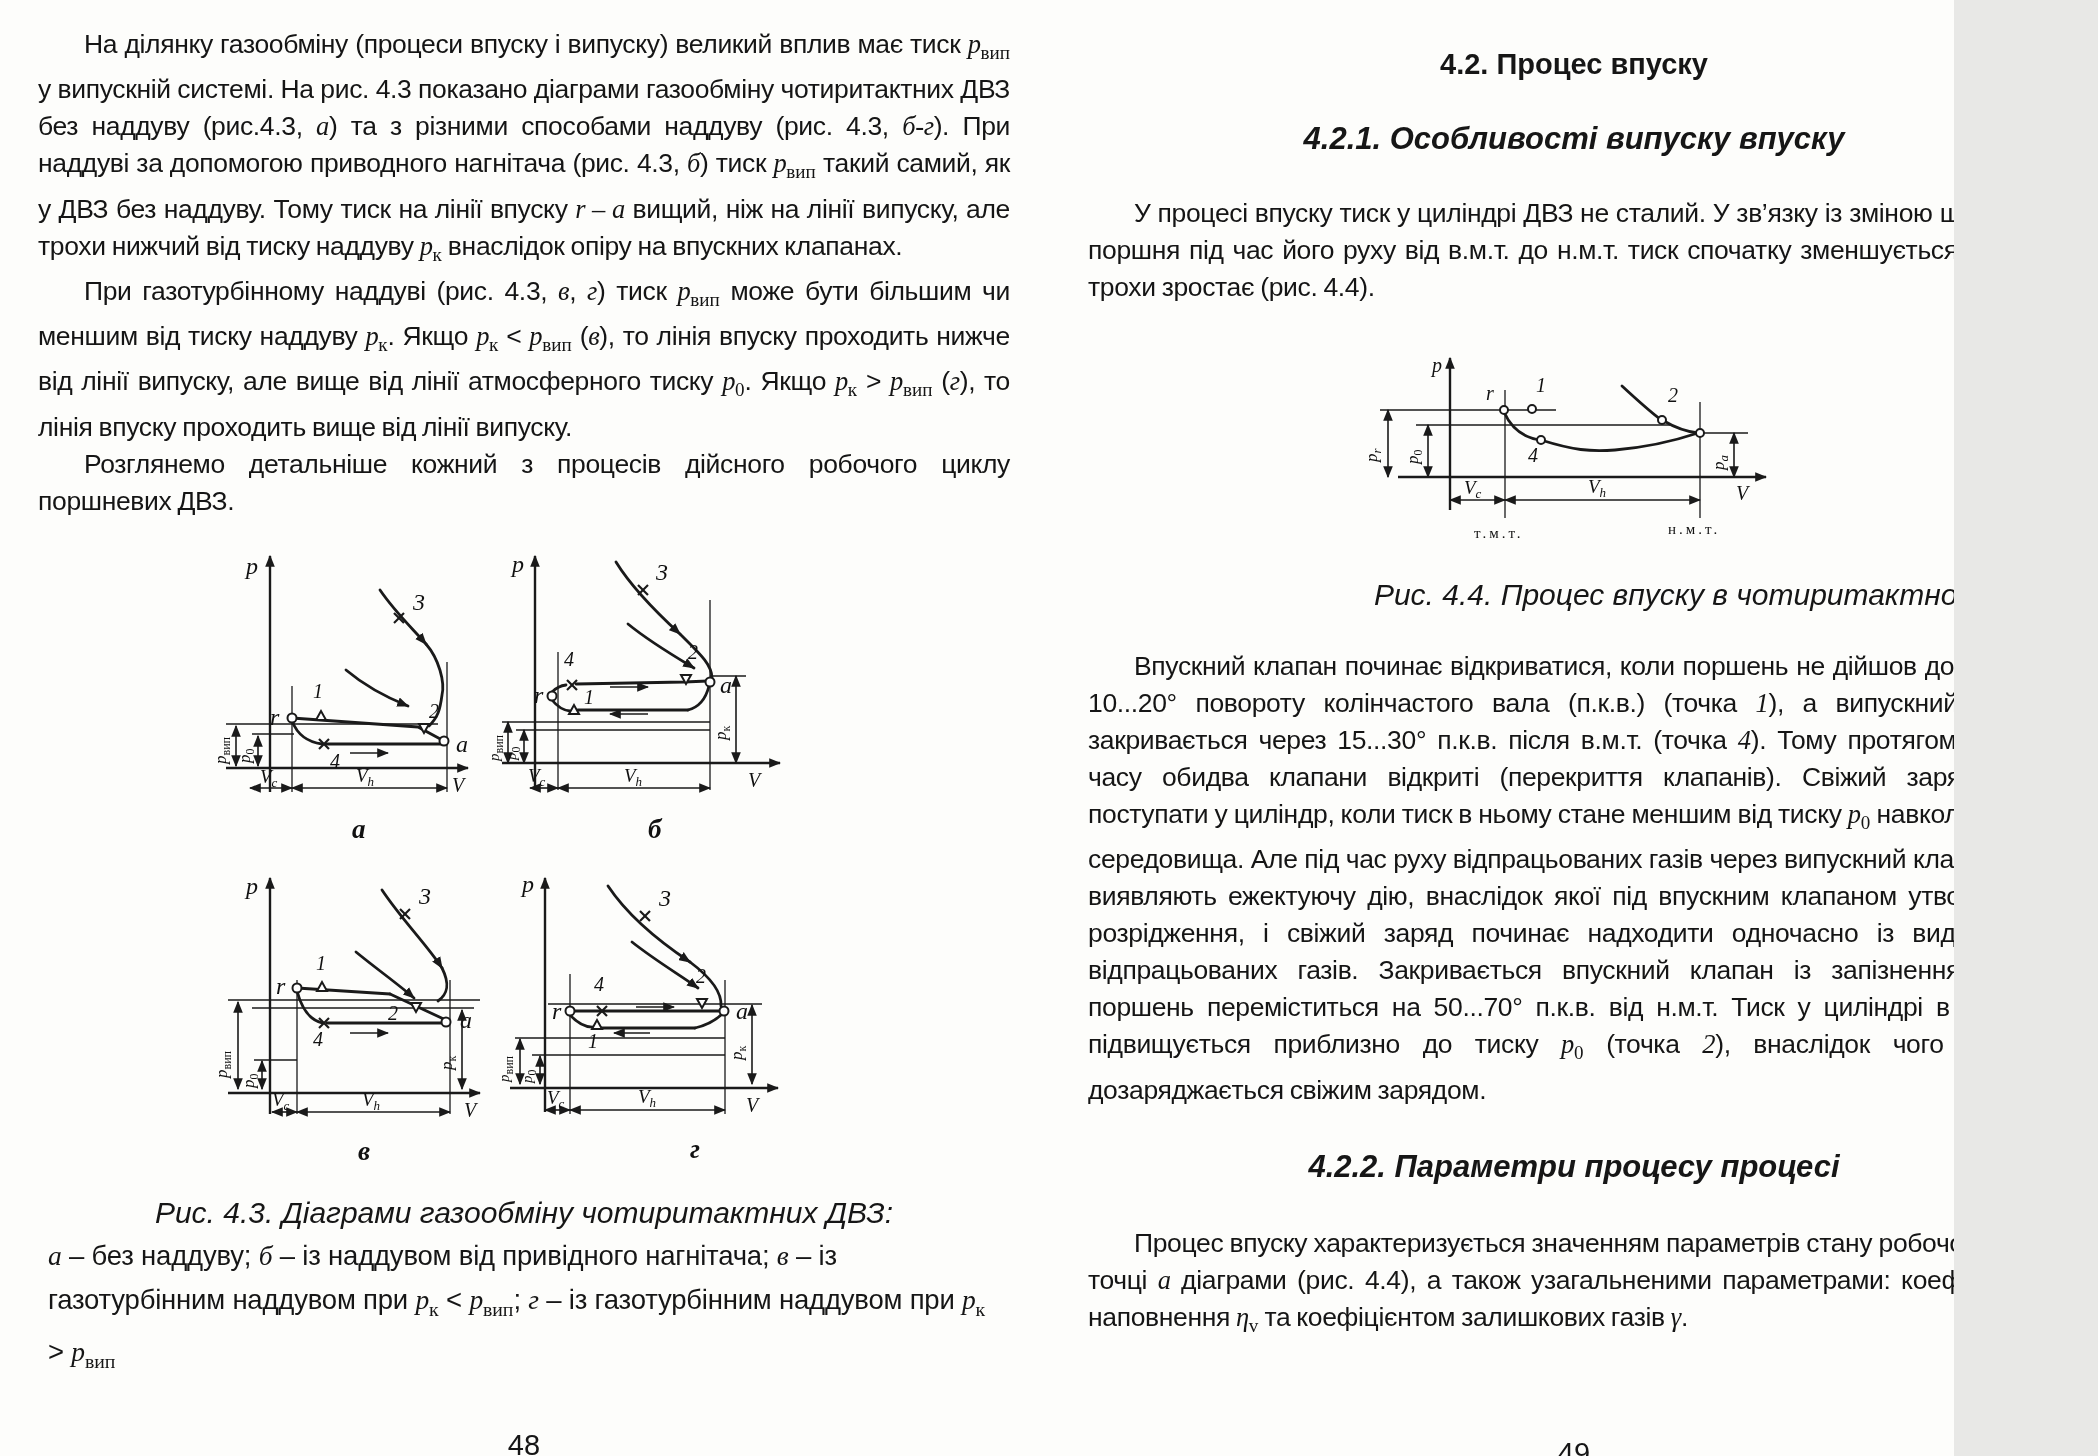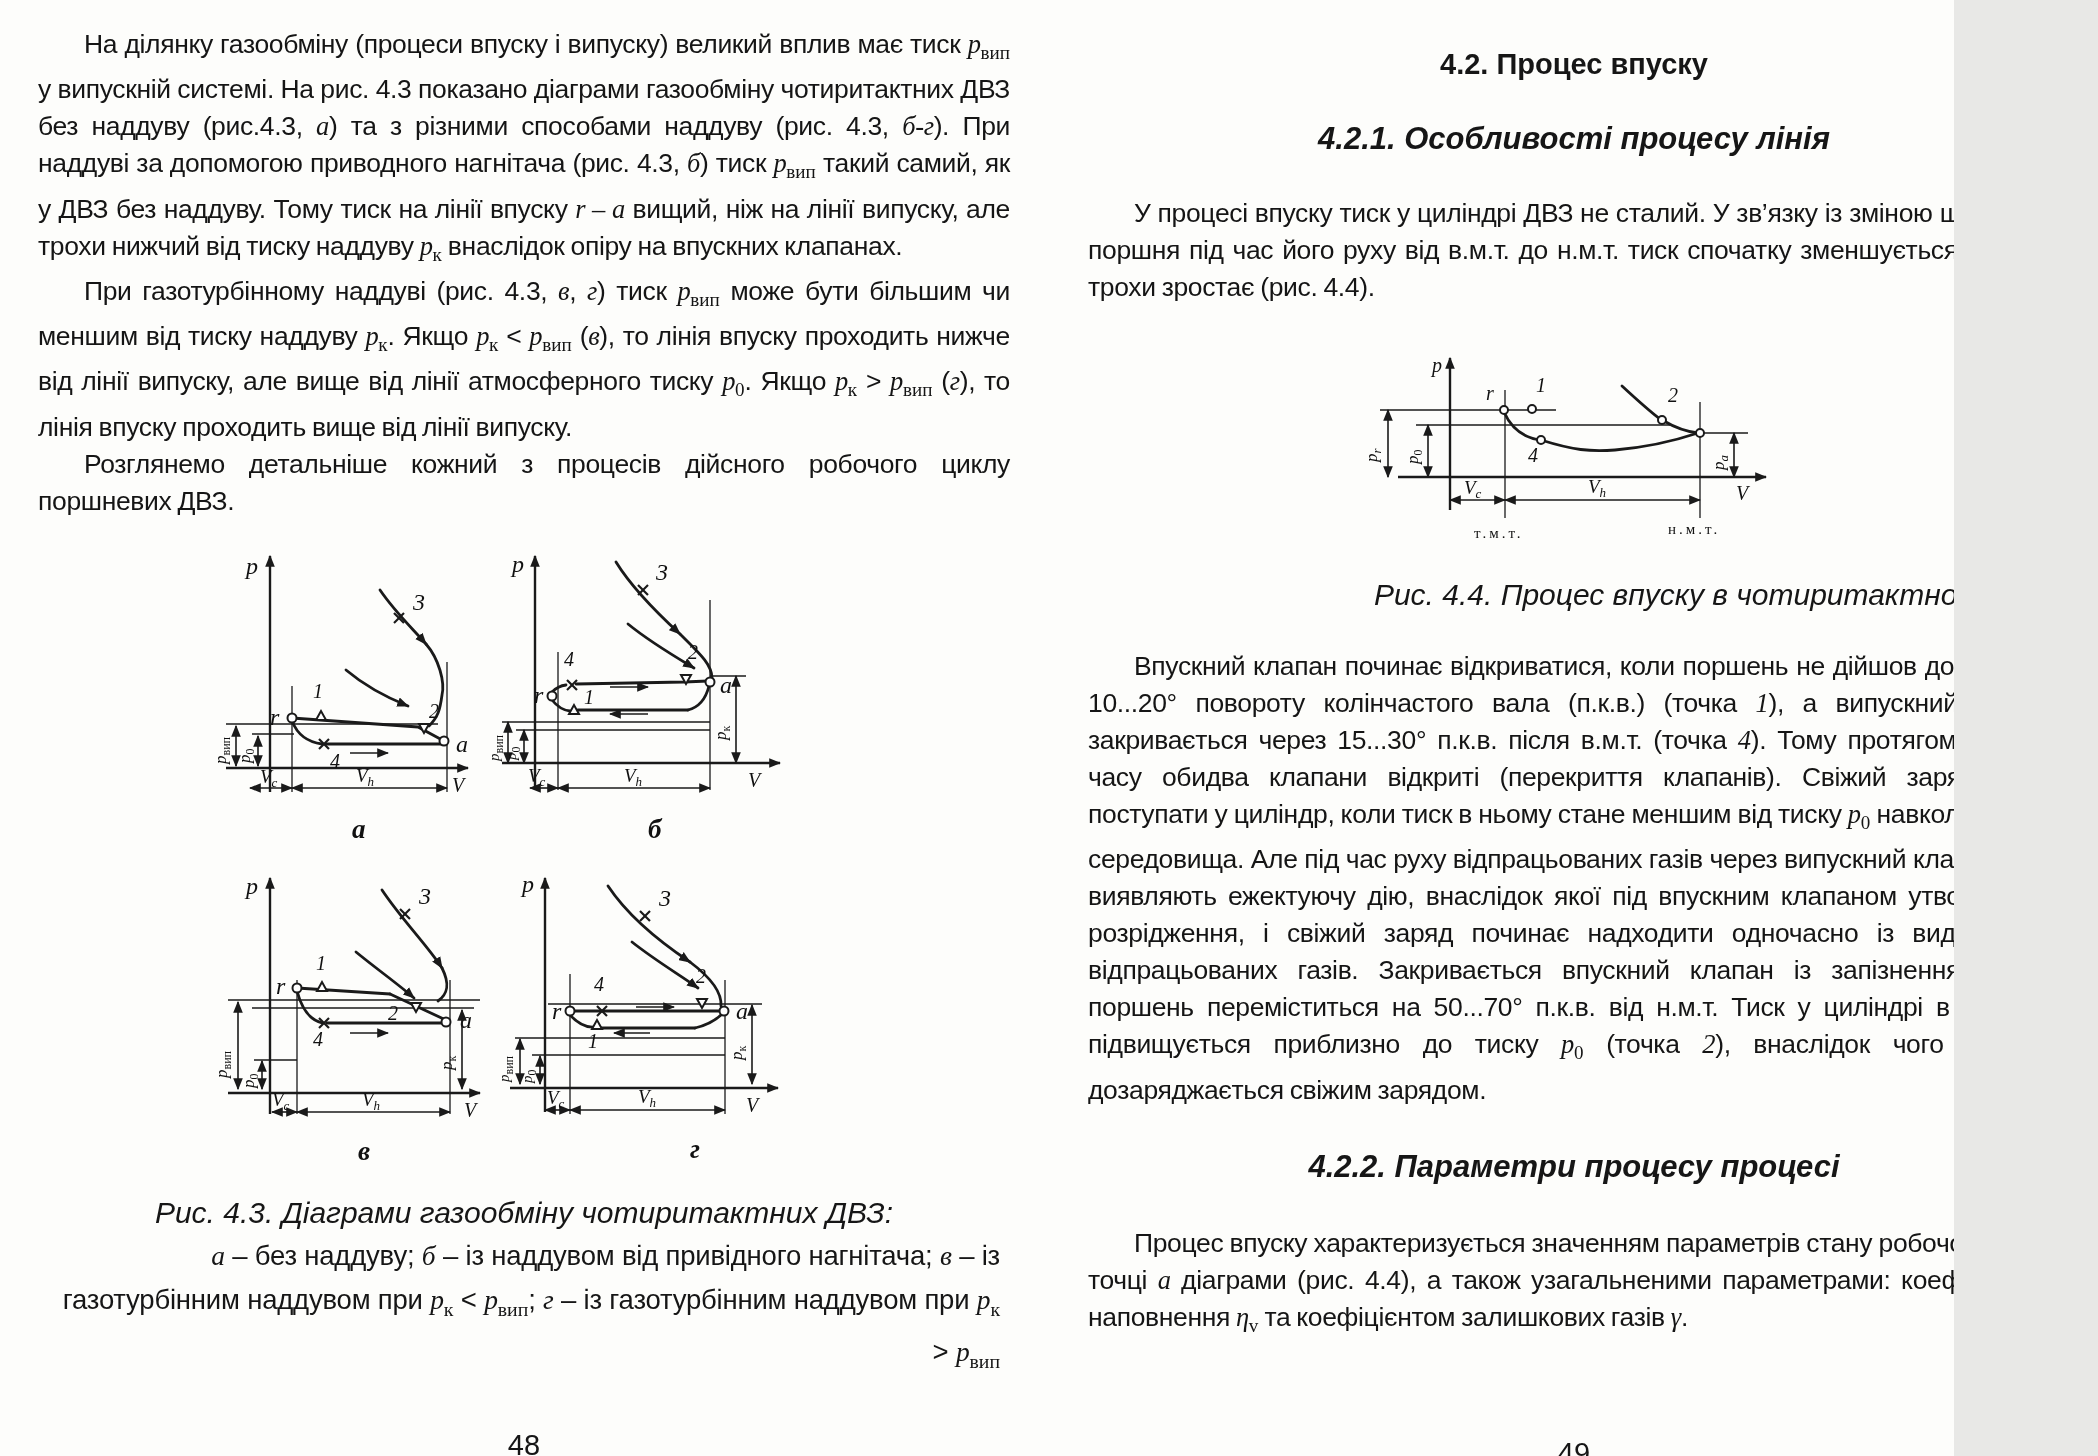--- a/index.html
+++ b/index.html
@@ -16,21 +16,21 @@
     margin:0;color:#151515;
   }
   .math{font-family:"Liberation Serif",serif;font-style:italic;white-space:nowrap;}
   .math i{font-style:italic;}
   .math sub{font-style:normal;font-size:0.72em;letter-spacing:0;}
 
   .h1{font-family:"Liberation Sans",sans-serif;font-weight:bold;font-size:29px;text-align:center;margin:14px;}
   .h2{font-family:"Liberation Sans",sans-serif;font-weight:bold;font-style:italic;font-size:31px;text-align:center;margin:0;}
 
   .caption-title{font-family:"Liberation Sans",sans-serif;font-style:italic;font-size:30px;line-height:42px;text-align:center;margin:0;}
-  .caption-body{font-family:"Liberation Sans",sans-serif;font-size:27.5px;line-height:44px;text-align:right;margin:0;letter-spacing:-0.2px;}
+  .caption-body{font-family:"Liberation Sans",sans-serif;font-size:27.5px;line-height:44px;text-align:left;margin:0;letter-spacing:-0.2px;}
   .caption-single{font-family:"Liberation Sans",sans-serif;font-style:italic;font-size:30px;text-align:right;margin:0;}
 
   .pagenum{position:absolute;bottom:20px;left:0;right:0;text-align:center;
     font-family:"Liberation Sans",sans-serif;font-size:29px;margin:0;}
 
   
   .fig43-grid{display:grid;grid-template-columns:340px 340px;column-gap:0;row-gap:10px;
     padding-left:112px;margin-top:20px;}
 
   .fig44-wrap{margin:34px 0 0 250px;}
@@ -312,21 +312,21 @@
 
     <p class="caption-title" style="margin-top:18px;">Рис. 4.3. Діаграми газообміну чотиритактних ДВЗ:</p>
     <p class="caption-body" style="padding:0 10px;"><span class="math"><i>а</i></span> – без наддуву; <span class="math"><i>б</i></span> – із наддувом від привідного нагнітача; <span class="math"><i>в</i></span> – із газотурбінним наддувом при <span class="math"><i>p</i><sub>к</sub></span> &lt; <span class="math"><i>p</i><sub>вип</sub></span>; <span class="math"><i>г</i></span> – із газотурбінним наддувом при <span class="math"><i>p</i><sub>к</sub></span> &gt; <span class="math"><i>p</i><sub>вип</sub></span></p>
 
     <p class="pagenum">48</p>
   </div>
 
   <div class="page" id="page-right" style="padding-top:34px;">
 
     <h1 class="h1">4.2. Процес впуску</h1>
-    <h2 class="h2" style="margin-top:40px;">4.2.1. Особливості процесу лінія</h2>
+    <h2 class="h2" style="margin-top:40px;">4.2.1. Особливості випуску впуску</h2>
 
     <p class="body" style="margin-top:38px;">У процесі впуску тиск у циліндрі ДВЗ не сталий. У зв’язку із зміною швидкості поршня під час його руху від в.м.т. до н.м.т. тиск спочатку зменшується, а потім трохи зростає (рис. 4.4).</p>
 
     <div class="fig44-wrap">
       <svg class="fig" width="480" height="212" viewBox="0 0 480 212">
         <g>
           <line class="axis" x1="112" y1="170" x2="112" y2="18" marker-end="url(#ah)"></line>
           <line class="axis" x1="60" y1="137" x2="428" y2="137" marker-end="url(#ah)"></line>
           <text class="sl sm" x="94" y="32">p</text>
           <text class="sl sm" x="398" y="160">V</text>

